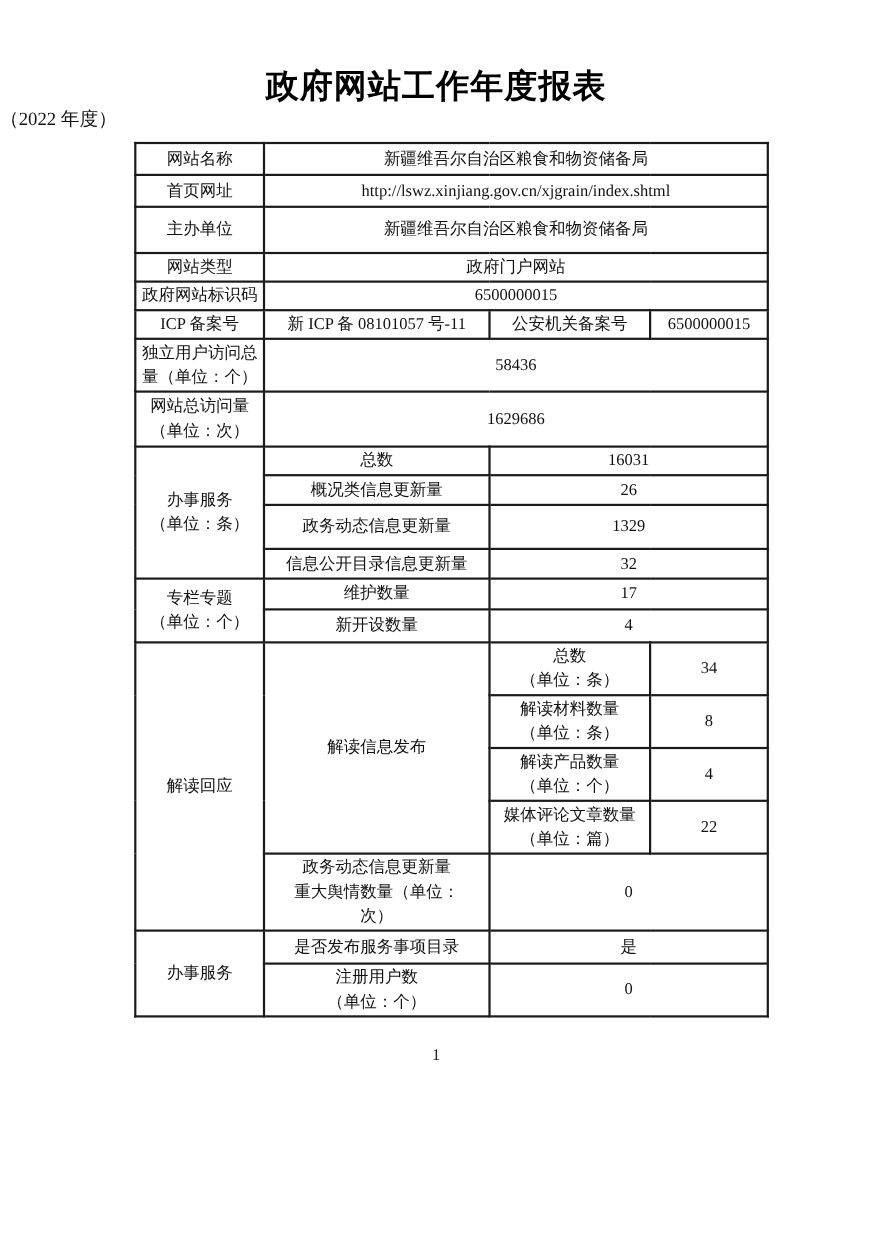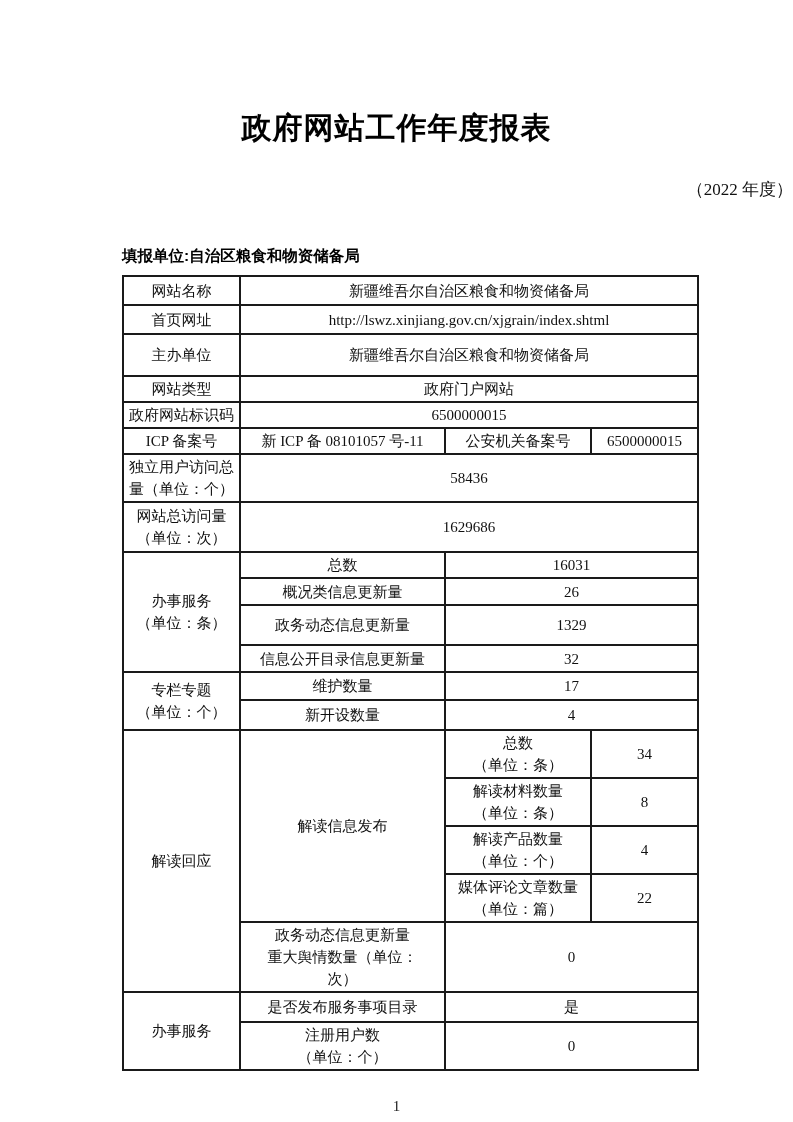--- a/index.html
+++ b/index.html
@@ -6,33 +6,32 @@
   html, body { margin: 0; padding: 0; background: #ffffff; }
   .page {
     width: 793px; height: 1122px;
     background: #ffffff;
     color: #000;
     font-family: "Liberation Serif", serif;
     overflow: hidden;
     position: relative;
   }
   .doc-title {
-    margin: 12px;
-    padding-top: 97px;
+    margin: 0;
+    padding-top: 60px;
     text-align: center;
     font-family: "Liberation Sans", sans-serif;
     font-weight: 700;
     font-size: 30px;
     line-height: 38px;
     letter-spacing: 1px;
     color: #000;
   }
   .doc-subtitle {
-    margin-top: 32px;
-    text-align: right;
+    text-align: left;
     font-size: 17px;
     line-height: 21px;
     color: #111;
   }
   .report-unit {
     margin: 46px 0 0 122px;
     font-family: "Liberation Sans", sans-serif;
     font-weight: 700;
     font-size: 15.5px;
     line-height: 19px;
@@ -66,21 +65,20 @@
 </style>
 </head>
 <body>
 
 <div class="page">
 
   <h1 class="doc-title">政府网站工作年度报表</h1>
 
   <div class="doc-subtitle">（2022 年度）</div>
 
-  <div class="report-unit">填报单位:自治区粮食和物资储备局</div>
 
   <table class="report">
     <colgroup>
       <col style="width:117px">
       <col style="width:205px">
       <col style="width:146px">
       <col style="width:107px">
     </colgroup>
     <tbody>
       <tr style="height:29px">

